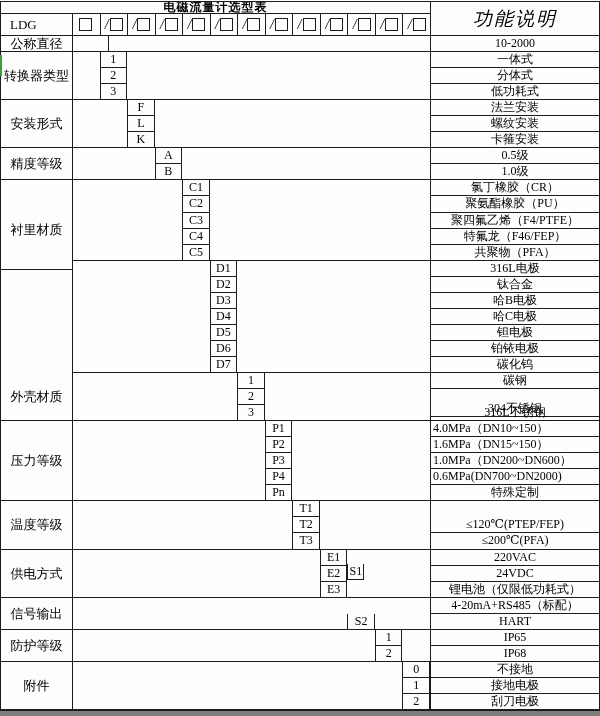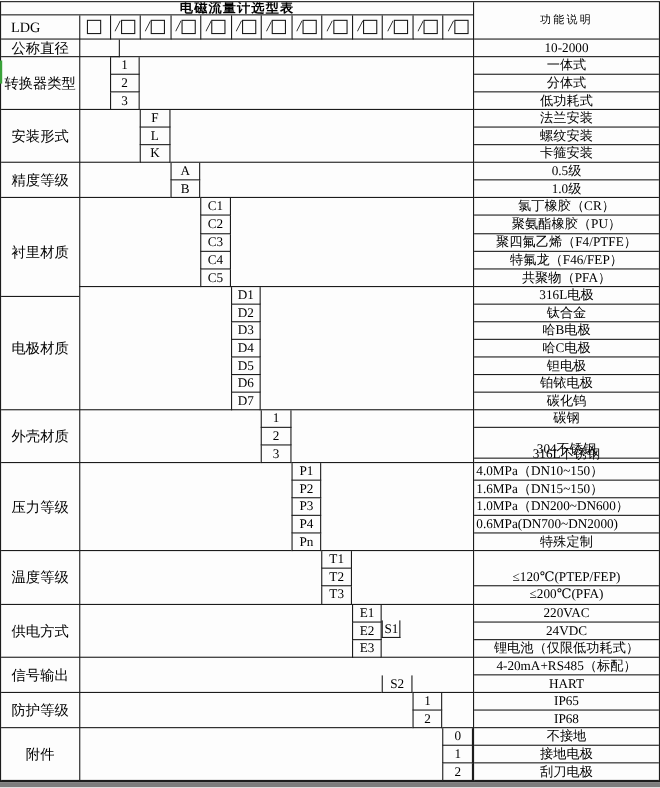--- a/index.html
+++ b/index.html
@@ -14,21 +14,21 @@
     display:flex; align-items:center; justify-content:center;
     font-size:12px; line-height:13px; color:#000;
     white-space:nowrap; overflow:hidden;
   }
   .bb { border-bottom:1px solid var(--ln); }
   .bl { border-left:1px solid var(--ln); }
   .br { border-right:1px solid var(--ln); }
   .alignleft { justify-content:flex-start; padding-left:2px; }
   .labelcell { font-size:13px; letter-spacing:0px; }
   .titlecell { font-size:12px; font-weight:bold; letter-spacing:1px; }
-  .funchdr { font-size:10px; letter-spacing:2px; }
+  .funchdr { font-size:19px; letter-spacing:2px;font-style:italic; }
   .ldgcell { justify-content:flex-start; padding-left:9px; font-size:13px; }
   .dncell { justify-content:flex-start; padding-left:3px; }
   .vline { position:absolute; width:1px; background:var(--ln); }
   .outer { position:absolute; box-sizing:border-box; border:1px solid var(--ln); }
   .slotbox {
     display:inline-block; width:11px; height:11px;
     border:1px solid var(--ln); background:#fdfdfd; flex:none;
   }
   .slotslash { font-size:14px; margin-right:1px; font-style:italic; }
   .bottombar { position:absolute; left:0; width:600px; }
@@ -128,21 +128,20 @@
     <div class="cell bb br bl" style="left: 182.154px; top: 180.429px; width: 27.5385px; height: 16.0476px;">C1</div>
     <div class="cell bb" style="left: 431px; top: 180.429px; width: 168px; height: 16.0476px;">氯丁橡胶（CR）</div>
     <div class="cell bb br bl" style="left: 182.154px; top: 196.476px; width: 27.5385px; height: 16.0476px;">C2</div>
     <div class="cell bb" style="left: 431px; top: 196.476px; width: 168px; height: 16.0476px;">聚氨酯橡胶（PU）</div>
     <div class="cell bb br bl" style="left: 182.154px; top: 212.524px; width: 27.5385px; height: 16.0476px;">C3</div>
     <div class="cell bb" style="left: 431px; top: 212.524px; width: 168px; height: 16.0476px;">聚四氟乙烯（F4/PTFE）</div>
     <div class="cell bb br bl" style="left: 182.154px; top: 228.571px; width: 27.5385px; height: 16.0476px;">C4</div>
     <div class="cell bb" style="left: 431px; top: 228.571px; width: 168px; height: 16.0476px;">特氟龙（F46/FEP）</div>
     <div class="cell bb br bl" style="left: 182.154px; top: 244.619px; width: 27.5385px; height: 16.0476px;">C5</div>
     <div class="cell bb" style="left: 431px; top: 244.619px; width: 168px; height: 16.0476px;">共聚物（PFA）</div>
-    <div class="cell bb labelcell" style="left: 1px; top: 260.667px; width: 71px; height: 112.333px;">电极材质</div>
     <div class="cell bb" style="left: 72px; top: 260.667px; width: 137.692px; height: 112.333px;"></div>
     <div class="cell bb" style="left: 237.231px; top: 260.667px; width: 192.769px; height: 112.333px;"></div>
     <div class="cell bb br bl" style="left: 209.692px; top: 260.667px; width: 27.5385px; height: 16.0476px;">D1</div>
     <div class="cell bb" style="left: 431px; top: 260.667px; width: 168px; height: 16.0476px;">316L电极</div>
     <div class="cell bb br bl" style="left: 209.692px; top: 276.714px; width: 27.5385px; height: 16.0476px;">D2</div>
     <div class="cell bb" style="left: 431px; top: 276.714px; width: 168px; height: 16.0476px;">钛合金</div>
     <div class="cell bb br bl" style="left: 209.692px; top: 292.762px; width: 27.5385px; height: 16.0476px;">D3</div>
     <div class="cell bb" style="left: 431px; top: 292.762px; width: 168px; height: 16.0476px;">哈B电极</div>
     <div class="cell bb br bl" style="left: 209.692px; top: 308.81px; width: 27.5385px; height: 16.0476px;">D4</div>
     <div class="cell bb" style="left: 431px; top: 308.81px; width: 168px; height: 16.0476px;">哈C电极</div>

